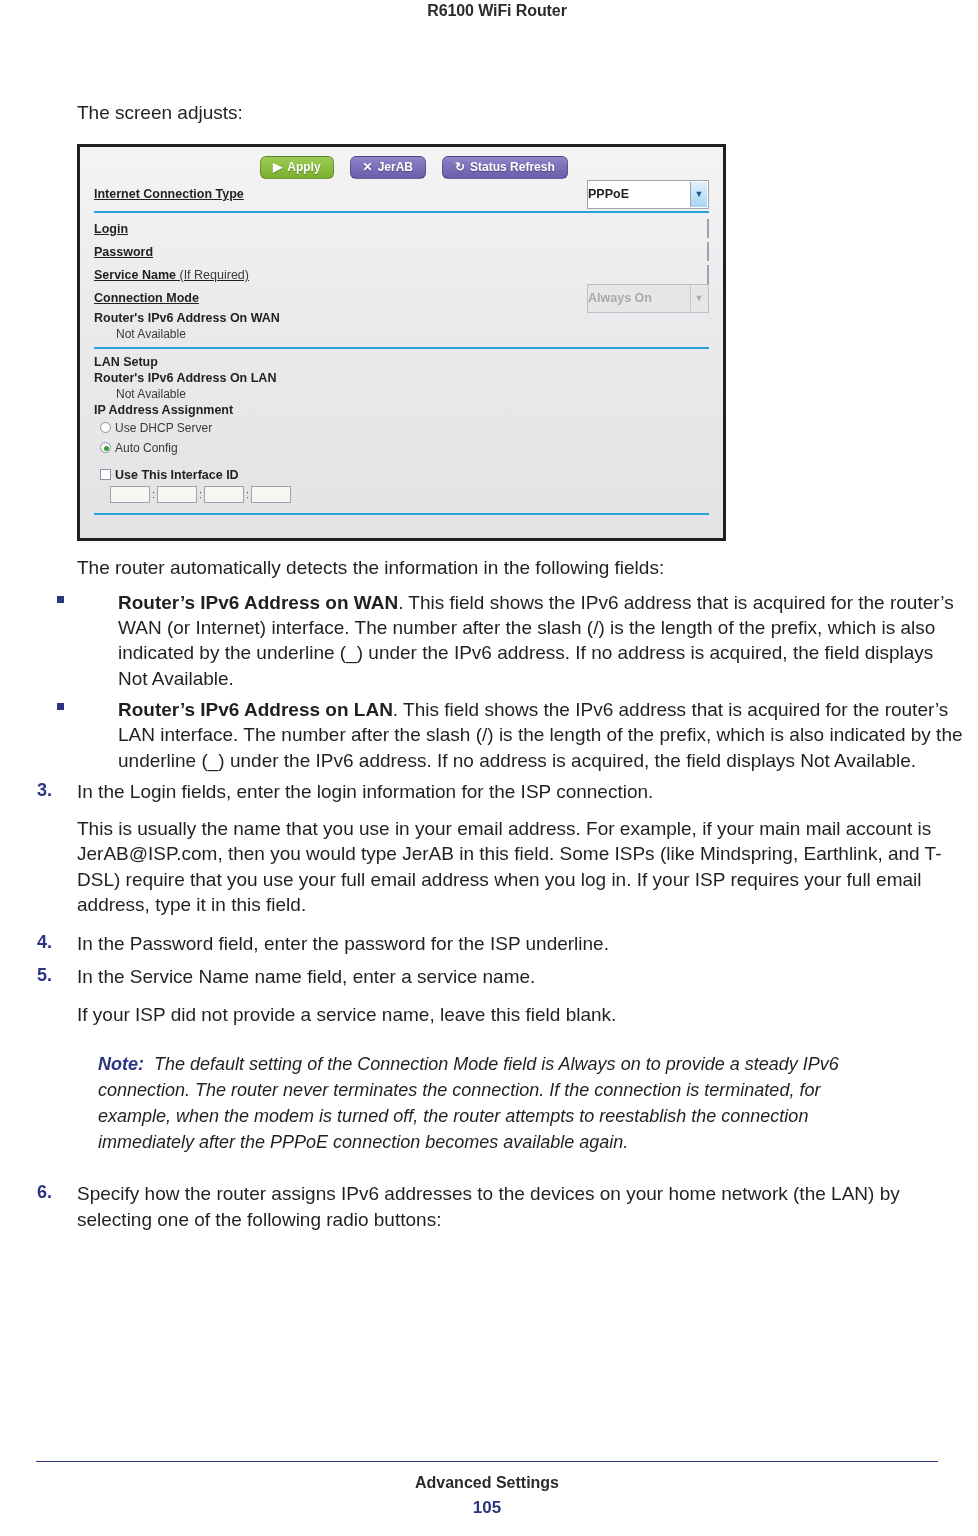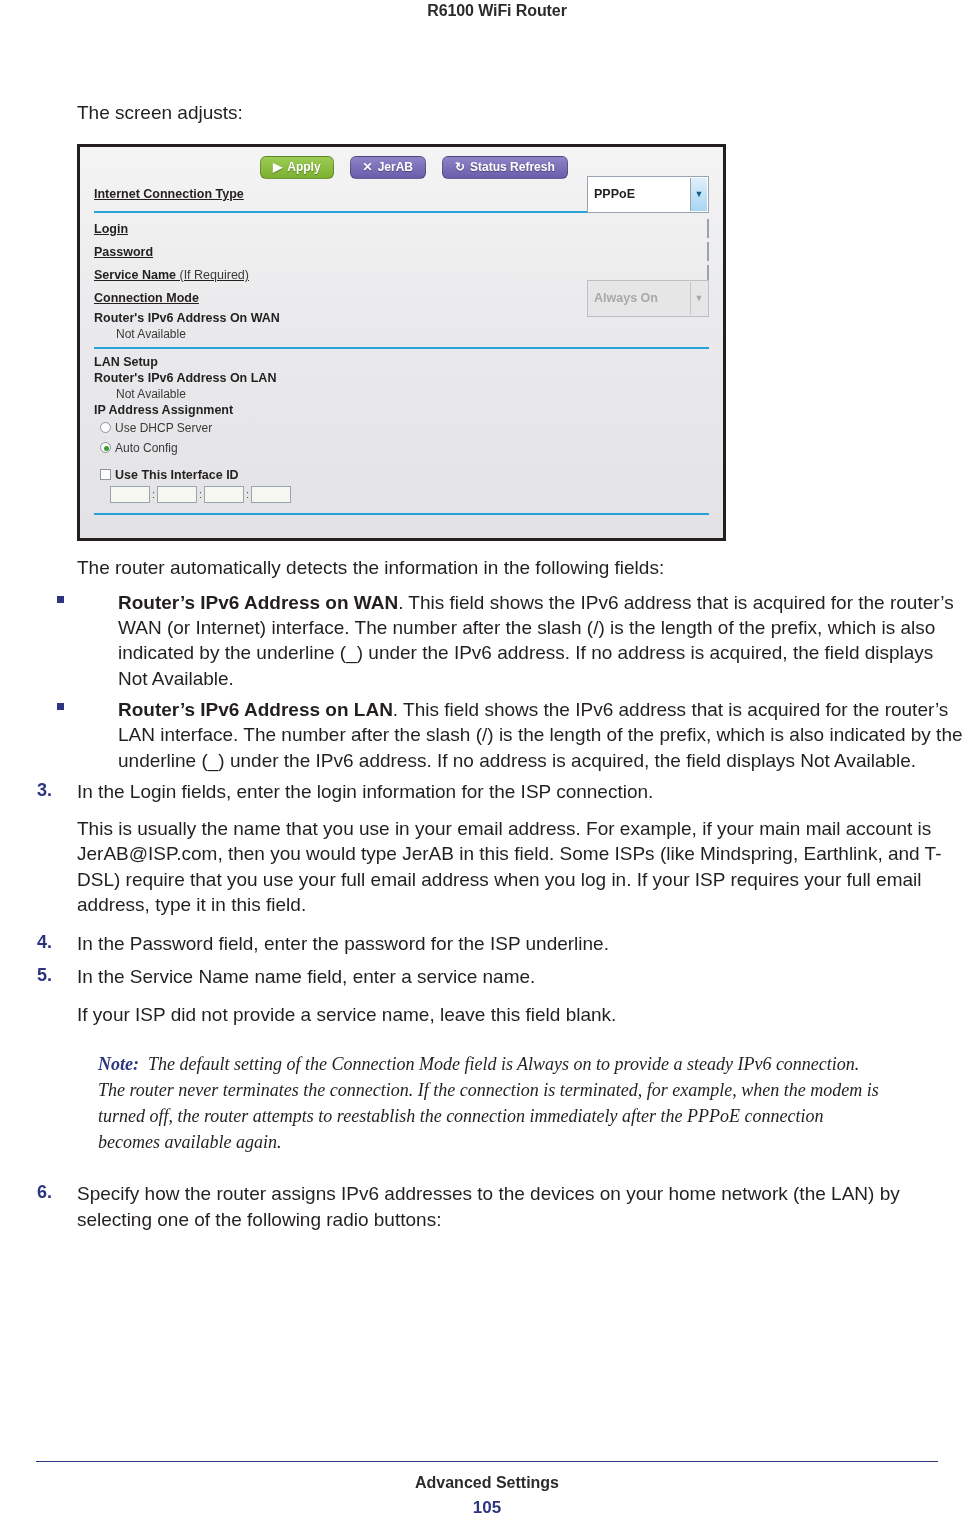--- a/index.html
+++ b/index.html
@@ -95,29 +95,28 @@
     font-weight: bold;
     color: #231f20;
     white-space: nowrap;
     text-decoration: underline;
   }
   .field-row .lbl .sub { font-weight: normal; color: #3a3a3a; }
   .field-row .ctl { margin-left: auto; }
 
   .sel {
     width: 122px;
-    height: 37px;
+    height: 29px;
     border: 1px solid #9aa4ae;
     background: #ffffff;
     display: flex;
     align-items: center;
     font-size: 12.5px;
     font-weight: bold;
     color: #231f20;
-    padding-left: 6px;
     position: relative;
   }
   .sel .arrow {
     position: absolute;
     right: 1px; top: 1px; bottom: 1px;
     width: 17px;
     background: linear-gradient(#dff0fb, #a8d5f2);
     border-left: 1px solid #9aa4ae;
     display: flex;
     align-items: center;
@@ -260,21 +259,20 @@
     line-height: 1.33;
   }
   .step-gap { height: 14px; }
 
   .note {
     margin: 24px 90px 0 98px;
     font-size: 18px;
     line-height: 1.45;
     font-style: italic;
     color: #231f20;
-    font-family: Liberation Serif, serif;
   }
   .note .note-lbl {
     font-weight: bold;
     color: #2b3580;
     font-style: italic;
   }
 
   
   .footer {
     position: absolute;

